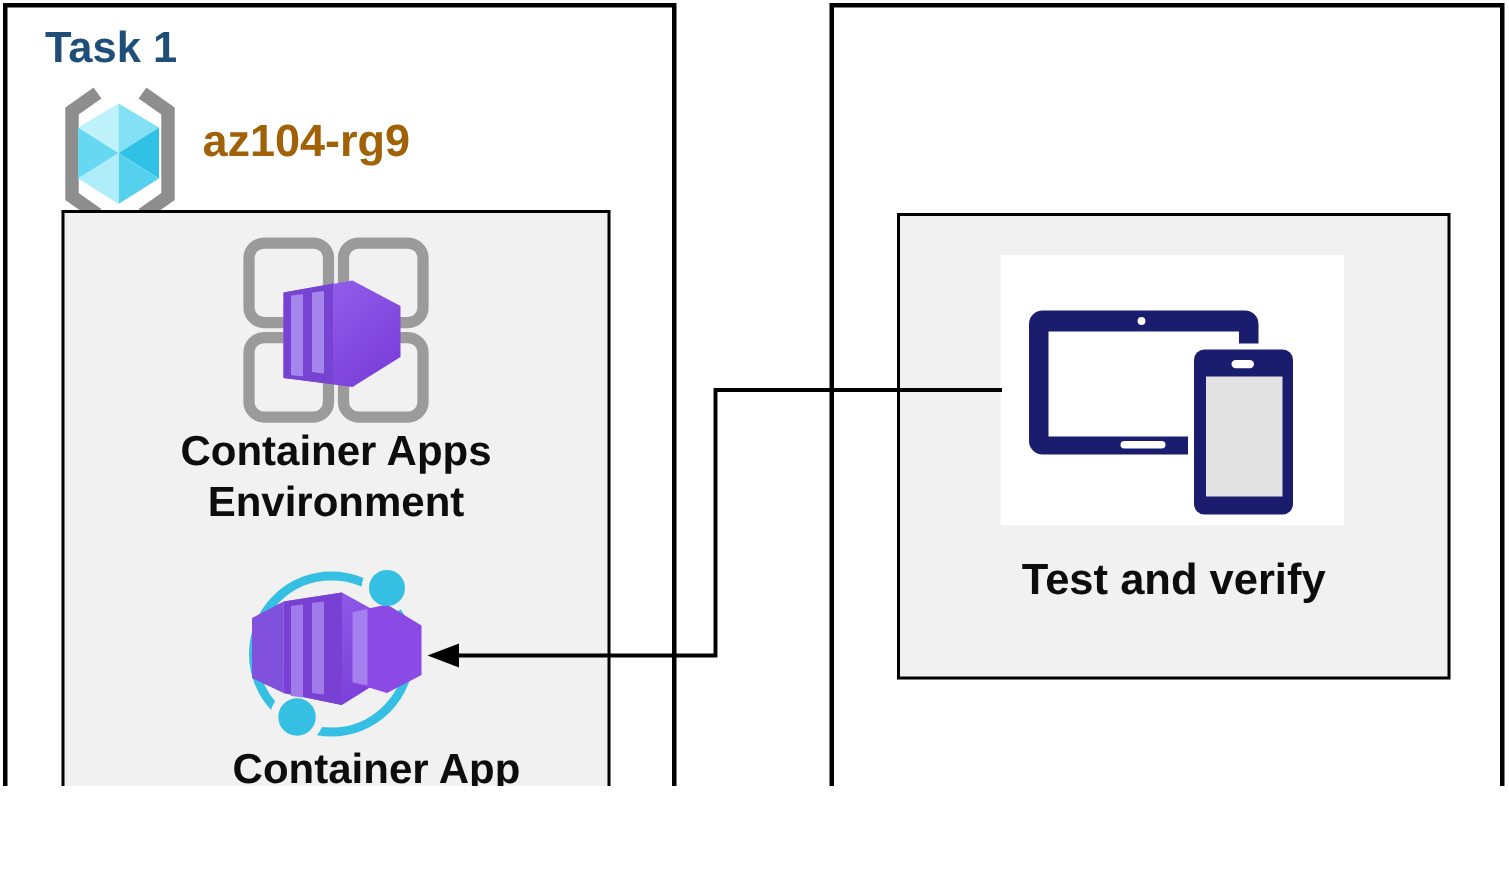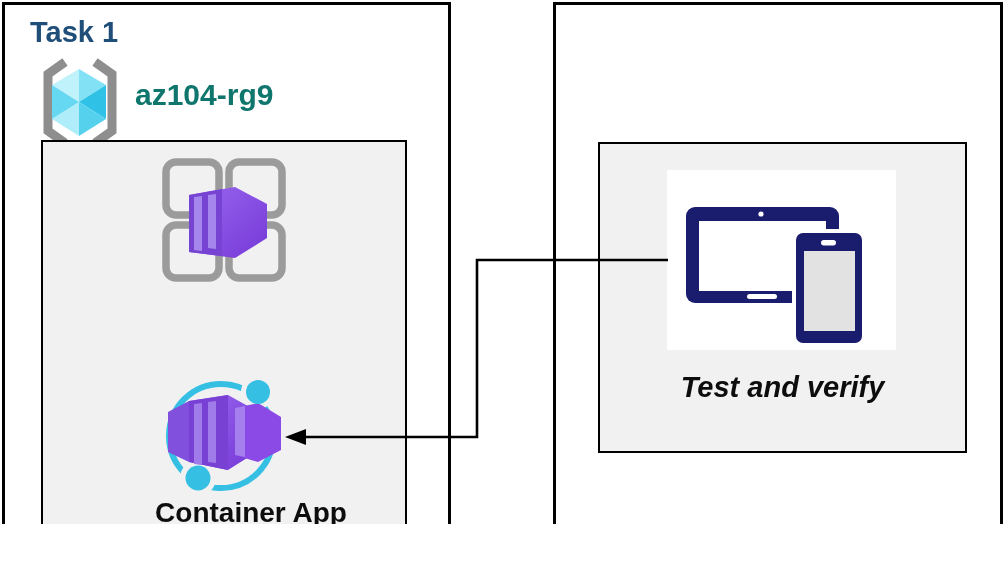--- a/index.html
+++ b/index.html
@@ -13,36 +13,36 @@
   }
   #task1 { left:2px; }
   #task2 { left:553px; width:444px; }
   .task-title {
     position:absolute; top:11px; left:25px;
     font-size:29px; font-weight:bold; color:#1F4E79; letter-spacing:0px;
   }
   .rg-icon { position:absolute; top:50px; left:33px; }
   .rg-name {
     position:absolute; top:73px; left:130px;
-    font-size:30px; font-weight:bold; color:#0f766e;
+    font-size:30px; font-weight:bold; color:#a16207;
   }
   .inner-box {
     position:absolute; background:#F1F1F2; border:2px solid #000000;
   }
   #env-box { left:36px; top:135px; width:362px; height:413px; }
   #test-box { left:42px; top:137px; width:365px; height:307px; }
   .env-icon { position:absolute; left:115px; top:12px; }
   .app-icon { position:absolute; left:118px; top:234px; }
   .big-label {
     position:absolute; width:100%; text-align:center;
     font-size:28px; font-weight:bold; color:#0d0d0d; line-height:1.2;
   }
   #env-label { top:142px; }
   #app-label { top:354px;padding-left:27px; }
-  #test-label { top:226px; font-size:29px;font-style:italic; }
+  #test-label { top:226px; font-size:29px; }
   .devices-panel {
     position:absolute; left:67px; top:26px; width:229px; height:180px;
     background:#ffffff;
   }
   .connector-overlay {
     position:absolute; left:0; top:0; width:1006px; height:584px;
     pointer-events:none; z-index:10;
   }
 </style>
 </head>
@@ -79,20 +79,21 @@
           <rect x="71" y="8" width="53" height="53" rx="10"></rect>
           <rect x="8" y="71" width="53" height="53" rx="10"></rect>
           <rect x="71" y="71" width="53" height="53" rx="10"></rect>
         </g>
         <polygon points="31,41 77,33 109,50 109,84 77,104 31,98" fill="url(#envGrad)"></polygon>
         <polygon points="31,41 64,35 64,102 31,98" fill="#7743D2"></polygon>
         <polygon points="36,43 44,42 44,97 36,96" fill="#A486EC"></polygon>
         <polygon points="50,41 58,40 58,95 50,94" fill="#A486EC"></polygon>
       </svg>
 
+      <div class="big-label" id="env-label">Container Apps Environment</div>
 
       <svg class="app-icon" width="128" height="120" viewBox="0 0 128 120">
         <defs>
           <linearGradient id="appGrad" x1="0" y1="0" x2="1" y2="1">
             <stop offset="0" stop-color="#9A67F0"></stop>
               <stop offset="1" stop-color="#7539D6"></stop>
           </linearGradient>
         </defs>
         <circle cx="60" cy="60" r="52" fill="none" stroke="#35BFE3" stroke-width="6"></circle>
         <circle cx="97" cy="16" r="17" fill="#F1F1F2"></circle>

